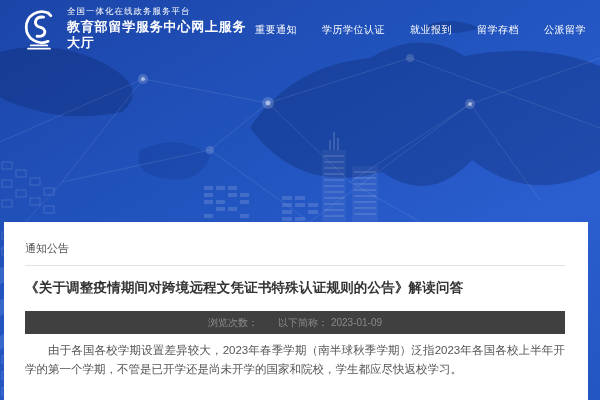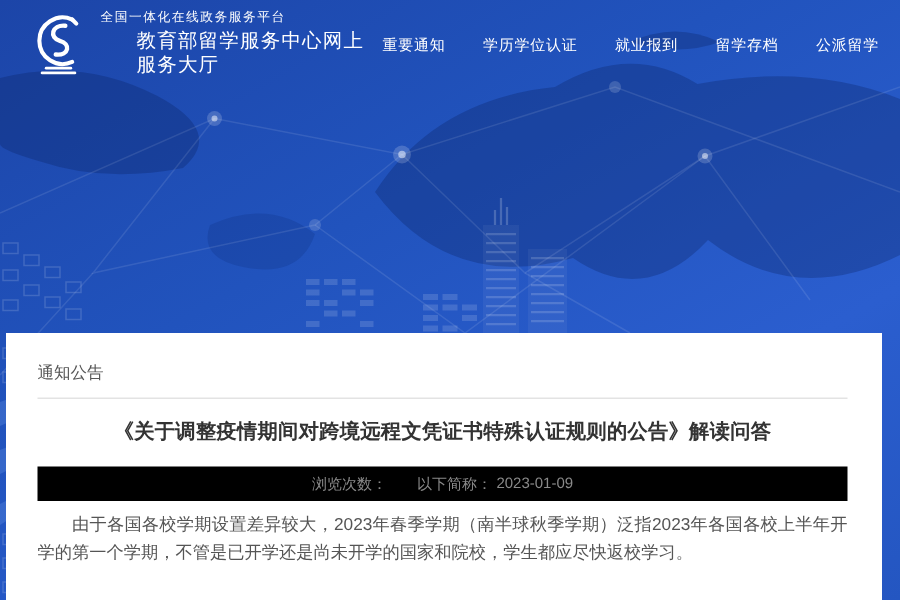--- a/index.html
+++ b/index.html
@@ -11,33 +11,33 @@
   }
   
   .hero{position:absolute;inset:0;}
   .hero svg{position:absolute;inset:0;display:block;}
   
   .topbar{position:absolute;top:0;left:0;width:100%;height:58px;display:flex;align-items:center;justify-content:space-between;padding:0 14px 0 18px;z-index:3;}
   .brand{display:flex;align-items:center;gap:7px;cursor:pointer;}
   .logo{width:42px;height:44px;flex:0 0 auto;}
   .brand-text{display:flex;flex-direction:column;line-height:1.25;}
   .brand-small{font-size:8.5px;color:#fff;letter-spacing:1px;margin-bottom:2px;}
-  .brand-main{font-size:13px;font-weight:normal;color:#fff;letter-spacing:0.8px;margin-left:24px;}
+  .brand-main{font-size:13px;font-weight:bold;color:#fff;letter-spacing:0.8px;}
   .nav{display:flex;align-items:flex-start;gap:25px;margin-top:2px;}
   .nav-item{font-size:10px;color:#fff;letter-spacing:0.5px;cursor:pointer;white-space:nowrap;}
   
   .card{
     position:absolute;left:4px;top:222px;width:584px;height:178px;
     background:#fff;z-index:2;padding:19px 23px 0 21px;
   }
   .section-label{font-size:11px;color:#555;margin:0 0 9px 0;}
   .divider{border:none;border-top:1px solid #e3e3e3;margin:0;}
-  .notice-title{font-size:13.5px;font-weight:bold;color:#333;text-align:center;margin:13px 0 0 0;letter-spacing:0.2px;}
+  .notice-title{font-size:13.5px;font-weight:bold;color:#333;margin:13px 0 0 0;letter-spacing:0.2px;}
   .meta-bar{
-    margin-top:14px;height:23px;background:#000000;
+    margin-top:14px;height:23px;background:#404040;
     display:flex;align-items:center;justify-content:center;
     font-size:10px;color:#8a8a8a;
   }
   .meta-views{margin-right:20px;}
   .meta-date{margin-left:3px;}
   .para{font-size:11.5px;line-height:19px;text-indent:2em;margin:13px 0 0 0;text-align:justify;}
   .para.q{font-weight:bold;color:#444;}
   .para.a{color:#555;margin-top:7px;}
 </style>
 </head>

